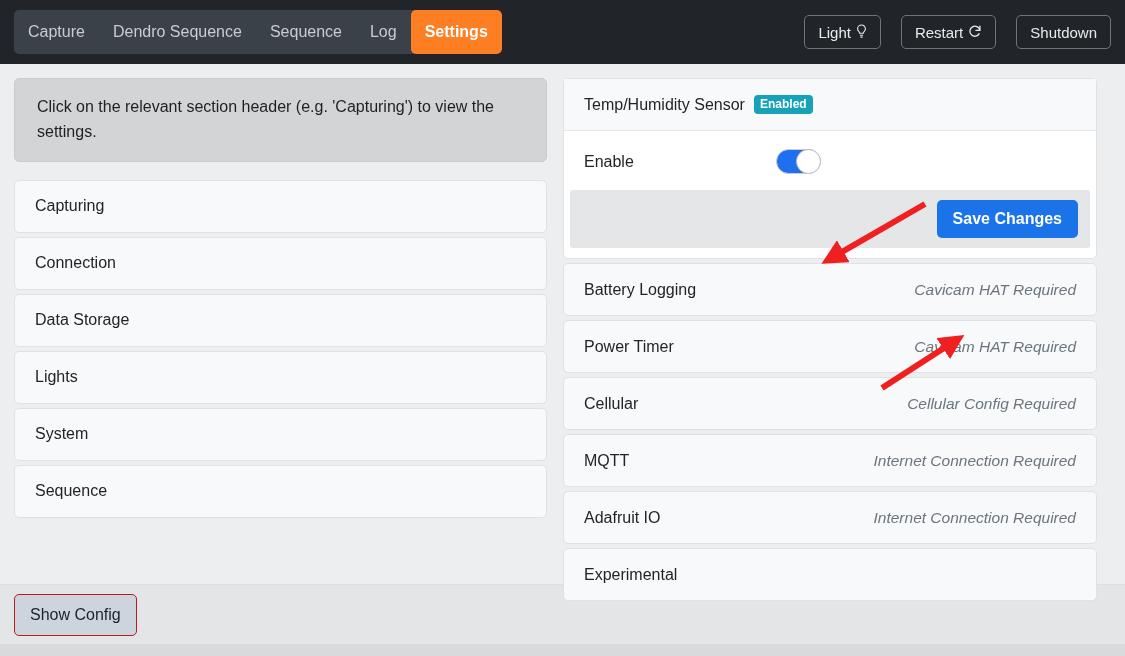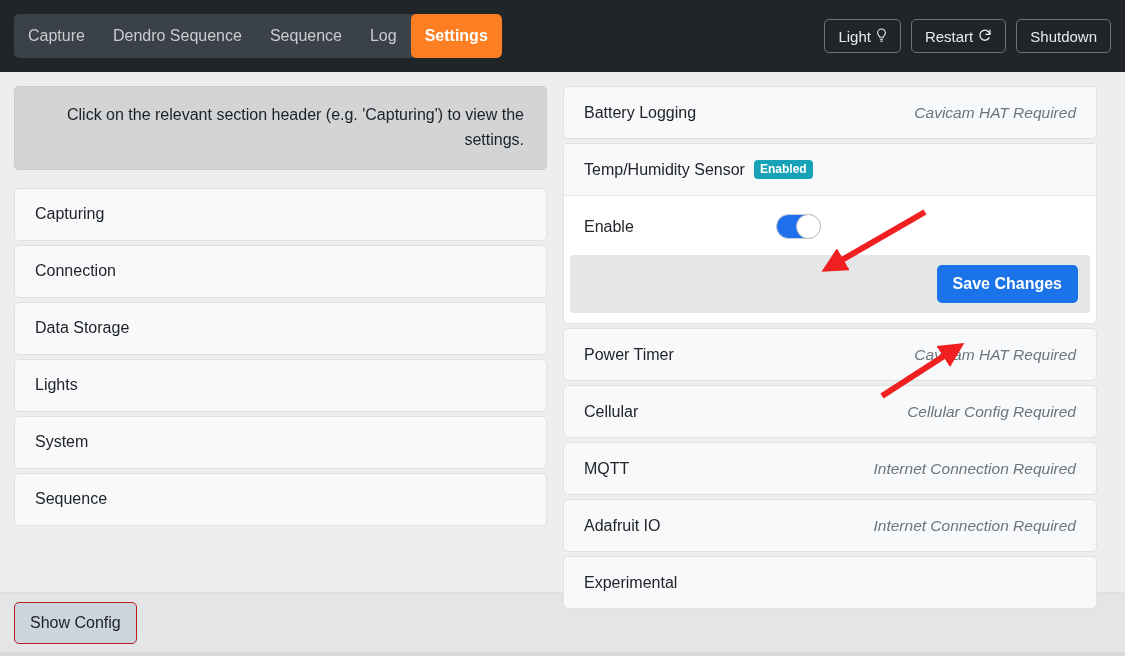--- a/index.html
+++ b/index.html
@@ -8,21 +8,21 @@
     height: 656px;
     overflow: hidden;
     background: #eceef0;
     font-family: "Liberation Sans", sans-serif;
     -webkit-font-smoothing: antialiased;
   }
 
   
   .navbar {
     position: relative;
-    height: 72px;
+    height: 64px;
     background: #212529;
     display: flex;
     align-items: center;
     justify-content: space-between;
     padding: 0 14px;
   }
   .nav-pill {
     display: flex;
     align-items: stretch;
     background: #3b4148;
@@ -39,21 +39,21 @@
     white-space: nowrap;
     cursor: pointer;
   }
   .nav-tab.active {
     background: #fd7e23;
     color: #ffffff;
     font-weight: bold;
     border-radius: 5px;
   }
 
-  .nav-right { display: flex; gap: 10px; align-items: flex-start; }
+  .nav-right { display: flex; gap: 20px; align-items: flex-start; }
   .ghost-btn {
     border: 1px solid #6c757d;
     border-radius: 5px;
     color: #e8eaec;
     background: transparent;
     font-size: 15px;
     padding: 7px 13px;
     height: 34px;
     display: flex;
     align-items: center;
@@ -78,21 +78,20 @@
 
   .alert-box {
     background: #d2d4d6;
     border: 1px solid #c8cacd;
     border-radius: 5px;
     padding: 16px 22px;
     font-size: 16px;
     color: #1d2124;
     line-height: 1.55;
     margin-bottom: 18px;
-    text-align: right;
   }
 
   .card {
     background: #f8f9fa;
     border: 1px solid #dfe1e3;
     border-radius: 5px;
     margin-bottom: 4px;
   }
   .card-head {
     display: flex;
@@ -269,43 +268,43 @@
         <div class="card">
           <div class="card-head">
             <span>Sequence</span>
           </div>
         </div>
       </div>
   </div>
 
   <div class="col-right">
     <div id="right-sections">
-        <div class="card">
-          <div class="card-head">
-            <div class="left">
-              <span>Battery Logging</span>
-            </div>
-            <span class="req-note">Cavicam HAT Required</span>
-          </div>
-        </div>
         <div class="card open">
           <div class="card-head">
             <div class="left">
               <span>Temp/Humidity Sensor</span>
               <span class="badge-enabled">Enabled</span>
             </div>
           </div>
           <div class="card-body">
             <span class="field-label">Enable</span>
             <div class="toggle">
               <div class="knob"></div>
             </div>
           </div>
           <div class="card-footer">
             <button class="primary-btn">Save Changes</button>
+          </div>
+        </div>
+        <div class="card">
+          <div class="card-head">
+            <div class="left">
+              <span>Battery Logging</span>
+            </div>
+            <span class="req-note">Cavicam HAT Required</span>
           </div>
         </div>
         <div class="card">
           <div class="card-head">
             <div class="left">
               <span>Power Timer</span>
             </div>
             <span class="req-note">Cavicam HAT Required</span>
           </div>
         </div>

